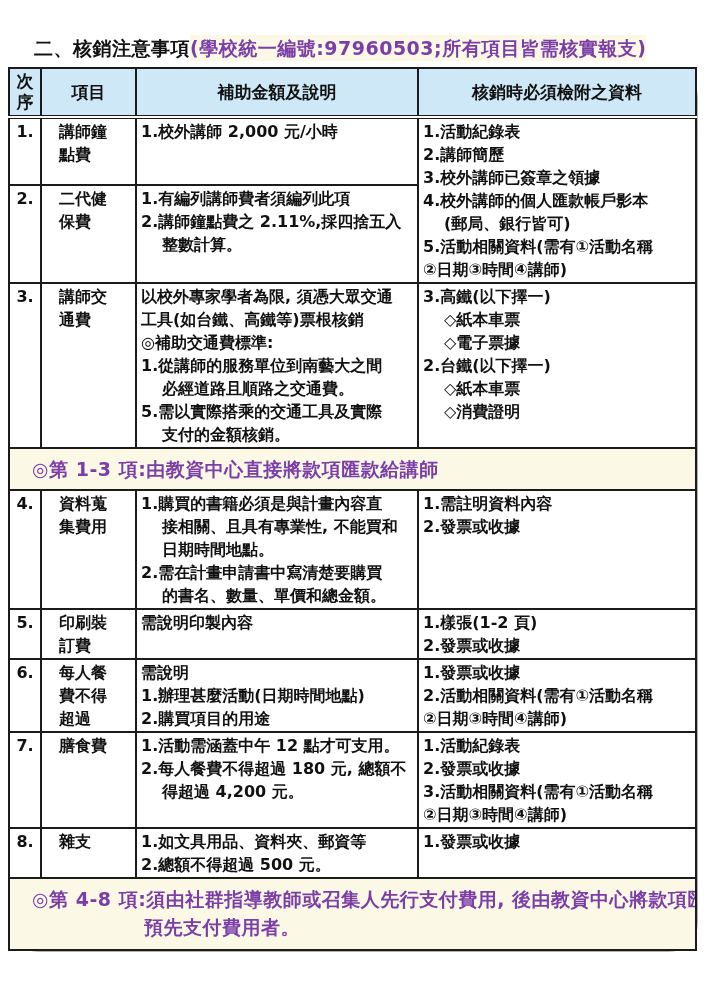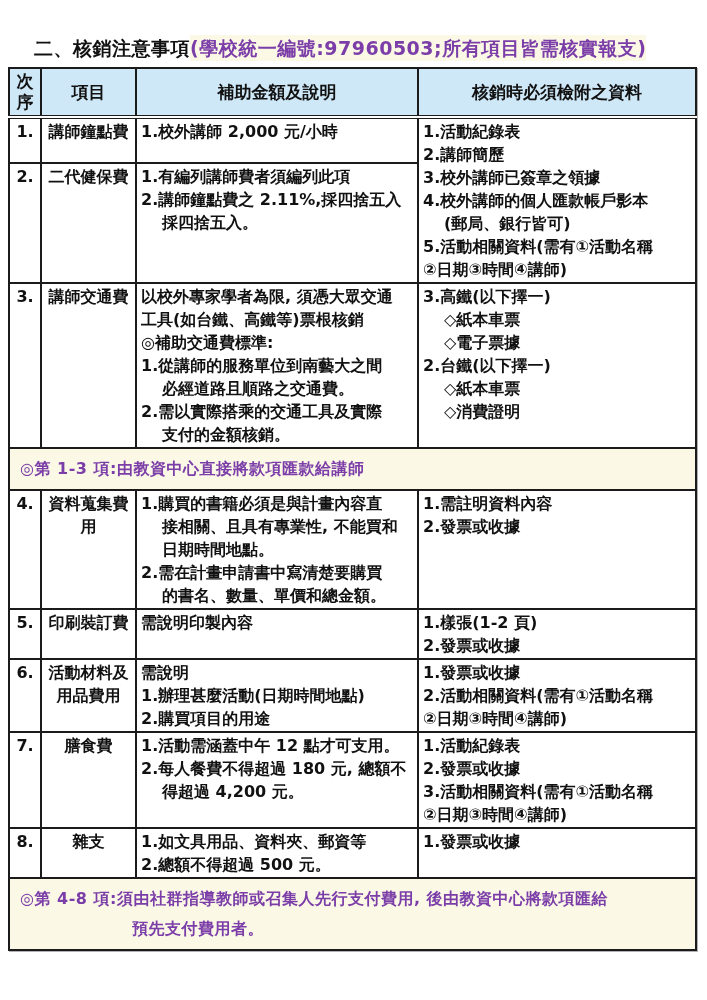--- a/index.html
+++ b/index.html
@@ -29,48 +29,49 @@
     color:var(--purple);
     background:var(--note-bg);
     padding:2px 0;
   }
   table.doc-table{
     border-collapse:collapse;
     table-layout:fixed;
     width:687px;
     margin-left:8px;
     box-shadow:1px 1px 0 rgba(0,0,0,0.3);
+    border-radius:30px;
   }
   .doc-table th,.doc-table td{
     border:2px solid var(--border);
     vertical-align:top;
     padding:1px 4px;
     overflow:hidden;
   }
   .doc-table thead th{
     background:var(--header-bg);
     border-bottom:4px double var(--border);
     text-align:center;
     vertical-align:middle;
     font-size:17px;
     line-height:21px;
     height:49px;
     padding:2px 1px;
   }
   .doc-table td{font-size:16px;}
   td.c0{text-align:center;padding:1px 1px;line-height:23px;}
-  td.c1{line-height:23px;padding:1px 3px;text-align:center;}
+  td.c1{line-height:23px;padding:1px 17px;}
   .ln{line-height:23px;white-space:nowrap;}
   .ln.i1{padding-left:21px;}
-  .ln.i2{padding-left:112px;}
+  .ln.i2{padding-left:112px;font-family:Liberation Mono, monospace;}
   td.note{
     background:var(--note-bg);
     color:var(--purple);
-    font-size:16px;
-    padding:5px 10px;
+    font-size:19px;
+    padding:5px 22px;
     letter-spacing:0.5px;
   }
   td.note .ln{line-height:30px;}
 </style>
 </head>
 <body>
 
 <div class="page-title">
   <span>二、核銷注意事項</span><span class="title-paren">(學校統一編號:97960503;所有項目皆需核實報支)</span>
 </div>
@@ -106,33 +107,33 @@
           <div class="ln i0">5.活動相關資料(需有①活動名稱</div>
           <div class="ln i0">②日期③時間④講師)</div>
         </td>
       </tr>
       <tr>
         <td class="c0">2.</td>
         <td class="c1">二代健保費</td>
         <td class="c2">
           <div class="ln i0">1.有編列講師費者須編列此項</div>
           <div class="ln i0">2.講師鐘點費之 2.11%,採四捨五入</div>
-          <div class="ln i1">採四捨五入。</div>
+          <div class="ln i1">整數計算。</div>
         </td>
       </tr>
       <tr>
         <td class="c0">3.</td>
         <td class="c1">講師交通費</td>
         <td class="c2">
           <div class="ln i0">以校外專家學者為限, 須憑大眾交通</div>
           <div class="ln i0">工具(如台鐵、高鐵等)票根核銷</div>
           <div class="ln i0">◎補助交通費標準:</div>
           <div class="ln i0">1.從講師的服務單位到南藝大之間</div>
           <div class="ln i1">必經道路且順路之交通費。</div>
-          <div class="ln i0">2.需以實際搭乘的交通工具及實際</div>
+          <div class="ln i0">5.需以實際搭乘的交通工具及實際</div>
           <div class="ln i1">支付的金額核銷。</div>
         </td>
         <td class="c3">
           <div class="ln i0">3.高鐵(以下擇一)</div>
           <div class="ln i1">◇紙本車票</div>
           <div class="ln i1">◇電子票據</div>
           <div class="ln i0">2.台鐵(以下擇一)</div>
           <div class="ln i1">◇紙本車票</div>
           <div class="ln i1">◇消費證明</div>
         </td>
@@ -163,21 +164,21 @@
         <td class="c2">
           <div class="ln i0">需說明印製內容</div>
         </td>
         <td class="c3">
           <div class="ln i0">1.樣張(1-2 頁)</div>
           <div class="ln i0">2.發票或收據</div>
         </td>
       </tr>
       <tr>
         <td class="c0">6.</td>
-        <td class="c1">活動材料及用品費用</td>
+        <td class="c1">每人餐費不得超過</td>
         <td class="c2">
           <div class="ln i0">需說明</div>
           <div class="ln i0">1.辦理甚麼活動(日期時間地點)</div>
           <div class="ln i0">2.購買項目的用途</div>
         </td>
         <td class="c3">
           <div class="ln i0">1.發票或收據</div>
           <div class="ln i0">2.活動相關資料(需有①活動名稱</div>
           <div class="ln i0">②日期③時間④講師)</div>
         </td>

